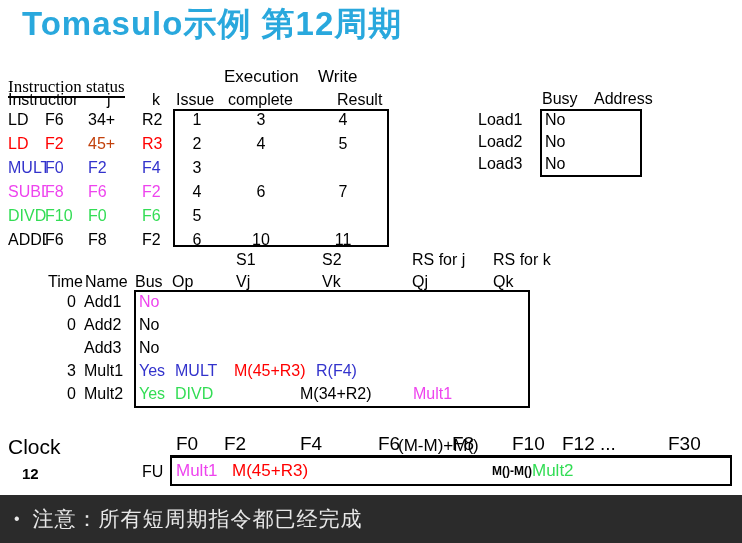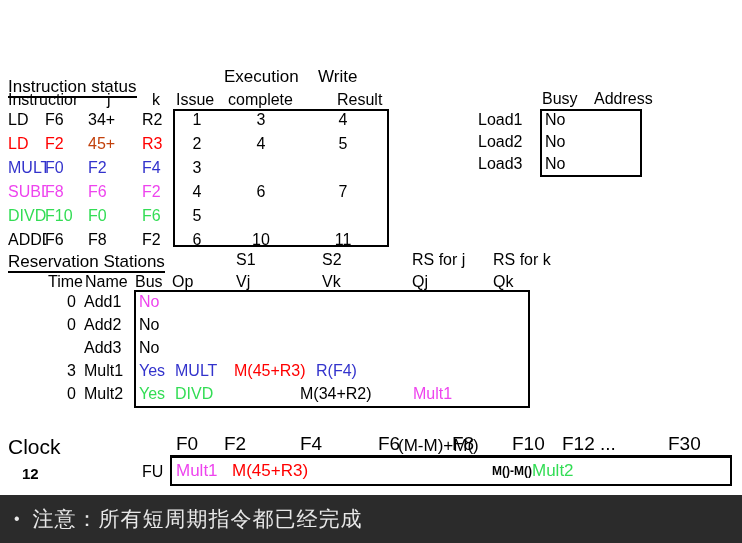--- a/index.html
+++ b/index.html
@@ -66,22 +66,23 @@
     font-size: 16px;
     margin-right: 12px;
     line-height: 1;
   }
 </style>
 </head>
 <body>
 
 <div id="page">
 
-
-  <div class="t und" style="left:8px; top:78px; font-size:17px;">Instruction status</div>
+  <div id="slide-title">Tomasulo示例  第12周期</div>
+
+  <div class="t und" style="left:8px; top:78px; font-size:17px;font-family:Liberation Serif, serif;">Instruction status</div>
 
   <div class="t" style="left:8px; top:92px; width:92px; overflow:hidden;">Instructior</div>
   <div class="t ital" style="left:107px; top:92px;">j</div>
   <div class="t ital" style="left:152px; top:92px;">k</div>
 
   <div class="t ital" style="left:224px; top:68px; font-size:17px;">Execution</div>
   <div class="t ital" style="left:318px; top:68px; font-size:17px;">Write</div>
 
   <div class="t ital" style="left:176px; top:92px;">Issue</div>
   <div class="t ital" style="left:228px; top:92px;">complete</div>
@@ -144,21 +145,20 @@
       <div class="t" style="left: 545px; top: 112px;">No</div>
       <div class="t" style="left: 596px; top: 112px;"></div>
       <div class="t" style="left: 478px; top: 134px;">Load2</div>
       <div class="t" style="left: 545px; top: 134px;">No</div>
       <div class="t" style="left: 596px; top: 134px;"></div>
       <div class="t" style="left: 478px; top: 156px;">Load3</div>
       <div class="t" style="left: 545px; top: 156px;">No</div>
       <div class="t" style="left: 596px; top: 156px;"></div>
     </div>
 
-  <div class="t und" style="left:8px; top:253px; font-size:17px;">Reservation Stations</div>
 
   <div class="t ital" style="left:236px; top:252px;">S1</div>
   <div class="t ital" style="left:322px; top:252px;">S2</div>
   <div class="t ital" style="left:412px; top:252px;">RS for j</div>
   <div class="t ital" style="left:493px; top:252px;">RS for k</div>
 
   <div class="t ital" style="left:48px; top:274px;">Time</div>
   <div class="t ital" style="left:85px; top:274px;">Name</div>
   <div class="t ital" style="left:135px; top:274px;">Bus</div>
   <div class="t ital" style="left:172px; top:274px;">Op</div>

